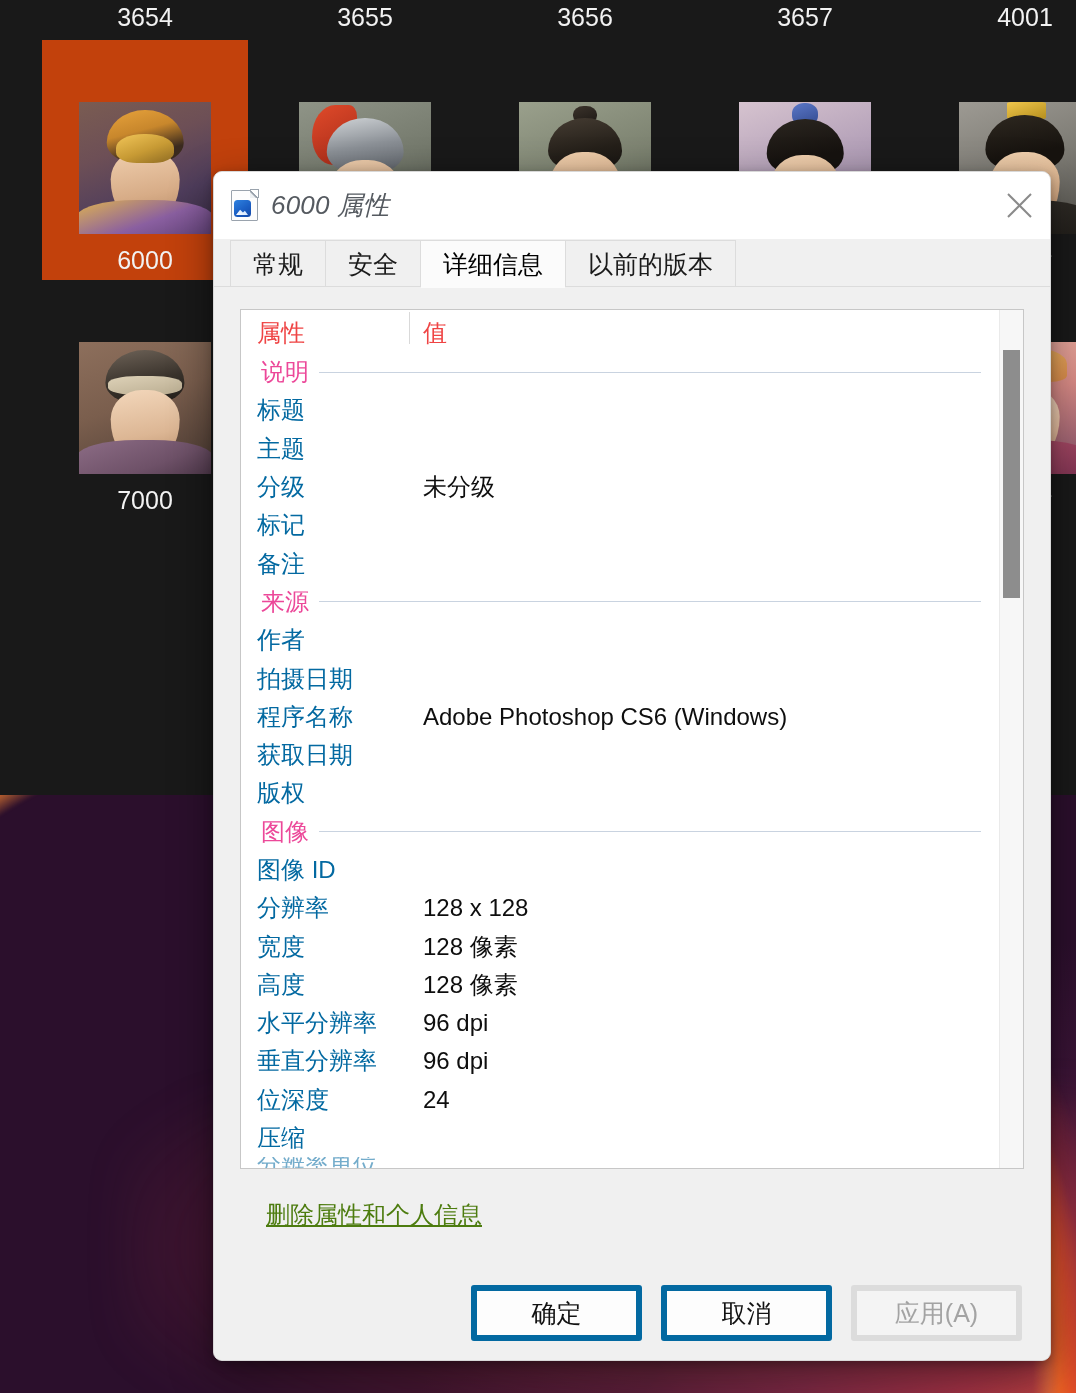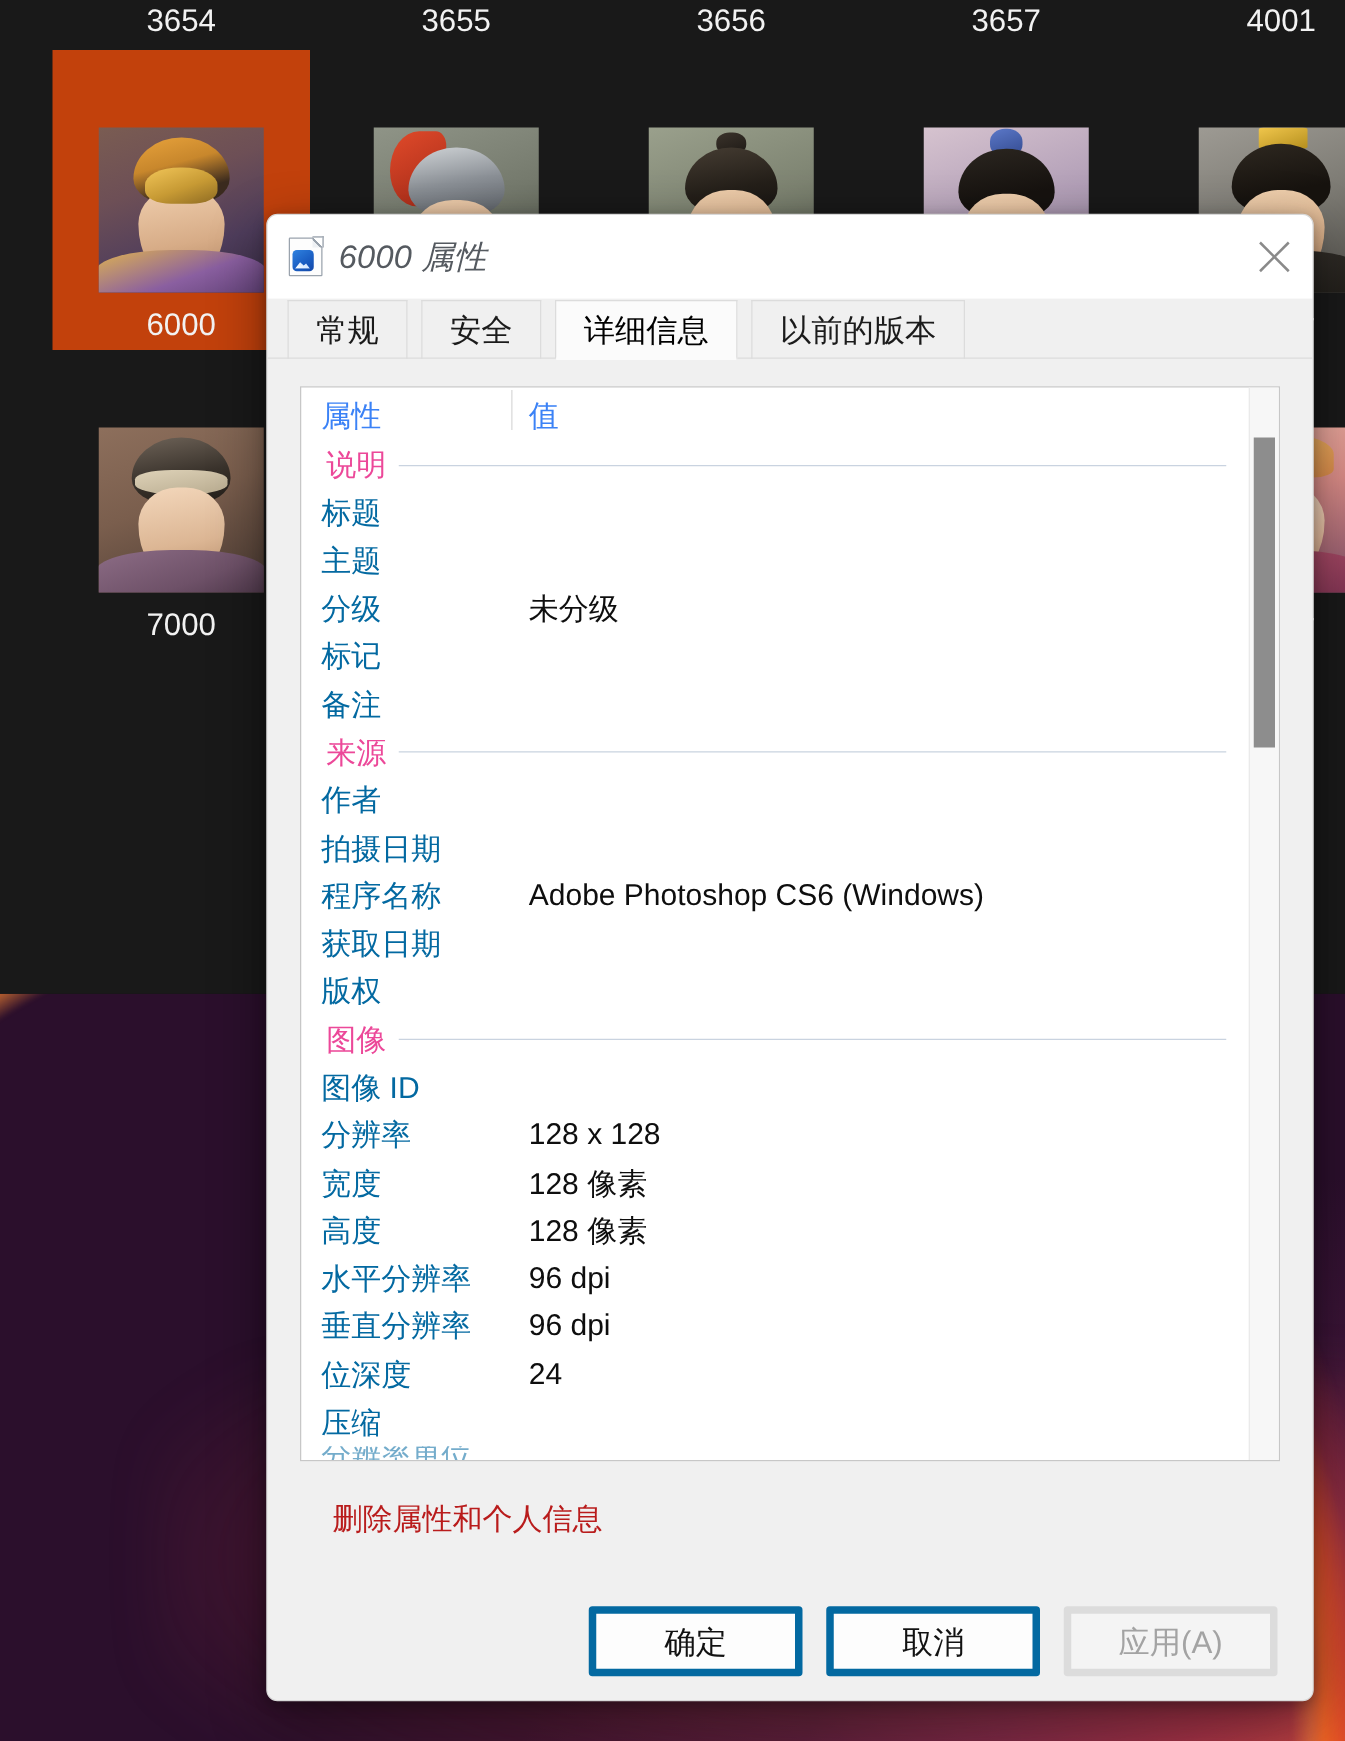--- a/index.html
+++ b/index.html
@@ -150,21 +150,20 @@
   }
   .close-btn svg { display:block; }
 
   .tabstrip {
     height: 48px;
     background: #f0f0f0;
     display: flex; align-items: flex-end;
     padding-left: 16px;
     position: relative;
     flex: none;
-    gap: 12px;
   }
   .tabstrip:after {
     content:''; position:absolute; left:0; right:0; bottom:0;
     height:1px; background:#dcdcdc;
   }
   .tab {
     height: 47px;
     padding: 0 22px;
     display:flex; align-items:center; justify-content:center;
     font-size: 25px;
@@ -226,21 +225,21 @@
     white-space: nowrap;
   }
   .pval {
     font-size: 24px;
     color: #0e0e0e;
     font-family: "Liberation Sans", sans-serif;
     white-space: nowrap;
     padding-left: 4px;
   }
   .prow.header .pname,
-  .prow.header .pval { color: #3b82f6; }
+  .prow.header .pval { color: #ef4444; }
   .prow.header { height: 40px; }
   .prow.header .pval { position: relative; }
   .prow.header .pval:before {
     content:''; position:absolute; left:-10px; top:-5px;
     width:1px; height:32px; background:#d9d9d9;
   }
   .prow.group .pname {
     color: #ec4899;
     width: auto;
     padding-left: 8px;
@@ -275,21 +274,22 @@
     top: 40px; height: 248px;
     background: #8d8d8d;
   }
 
   .removeline {
     padding: 30px 0 0 26px;
     flex: none;
   }
   .removelink {
     font-size: 24px;
-    color: #b91c1c;
+    color: #4d7c0f;
+    text-decoration: underline;
     font-family: "Liberation Sans", sans-serif;
     cursor: default;
   }
 
   .buttonbar {
     height: 94px;
     display: flex;
     align-items: center;
     justify-content: flex-end;
     padding-right: 28px;

